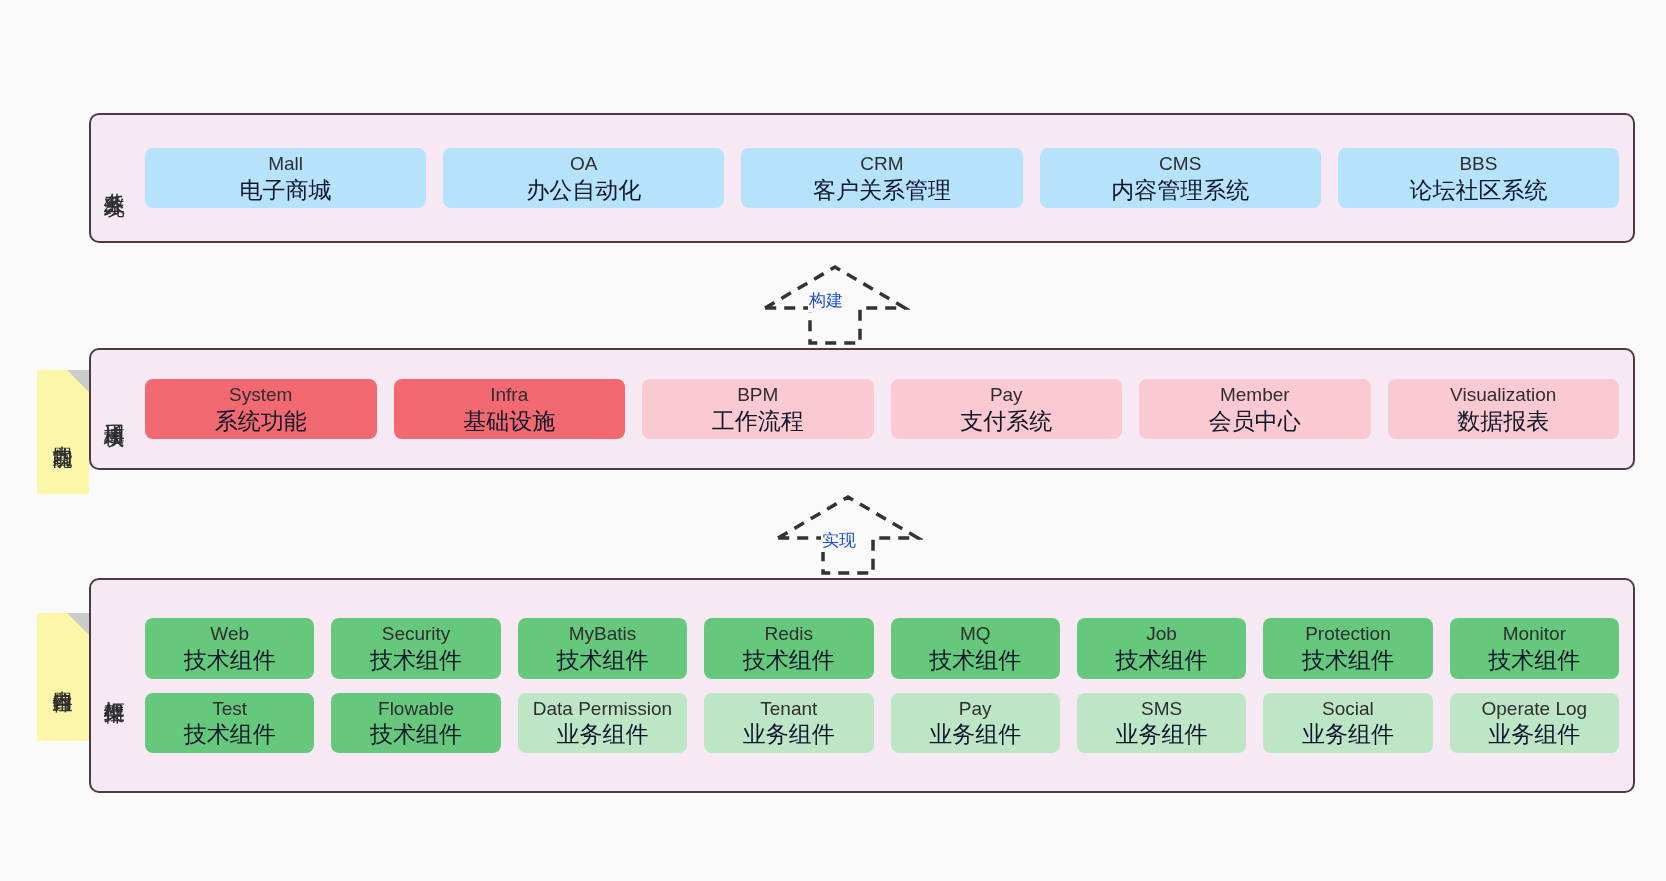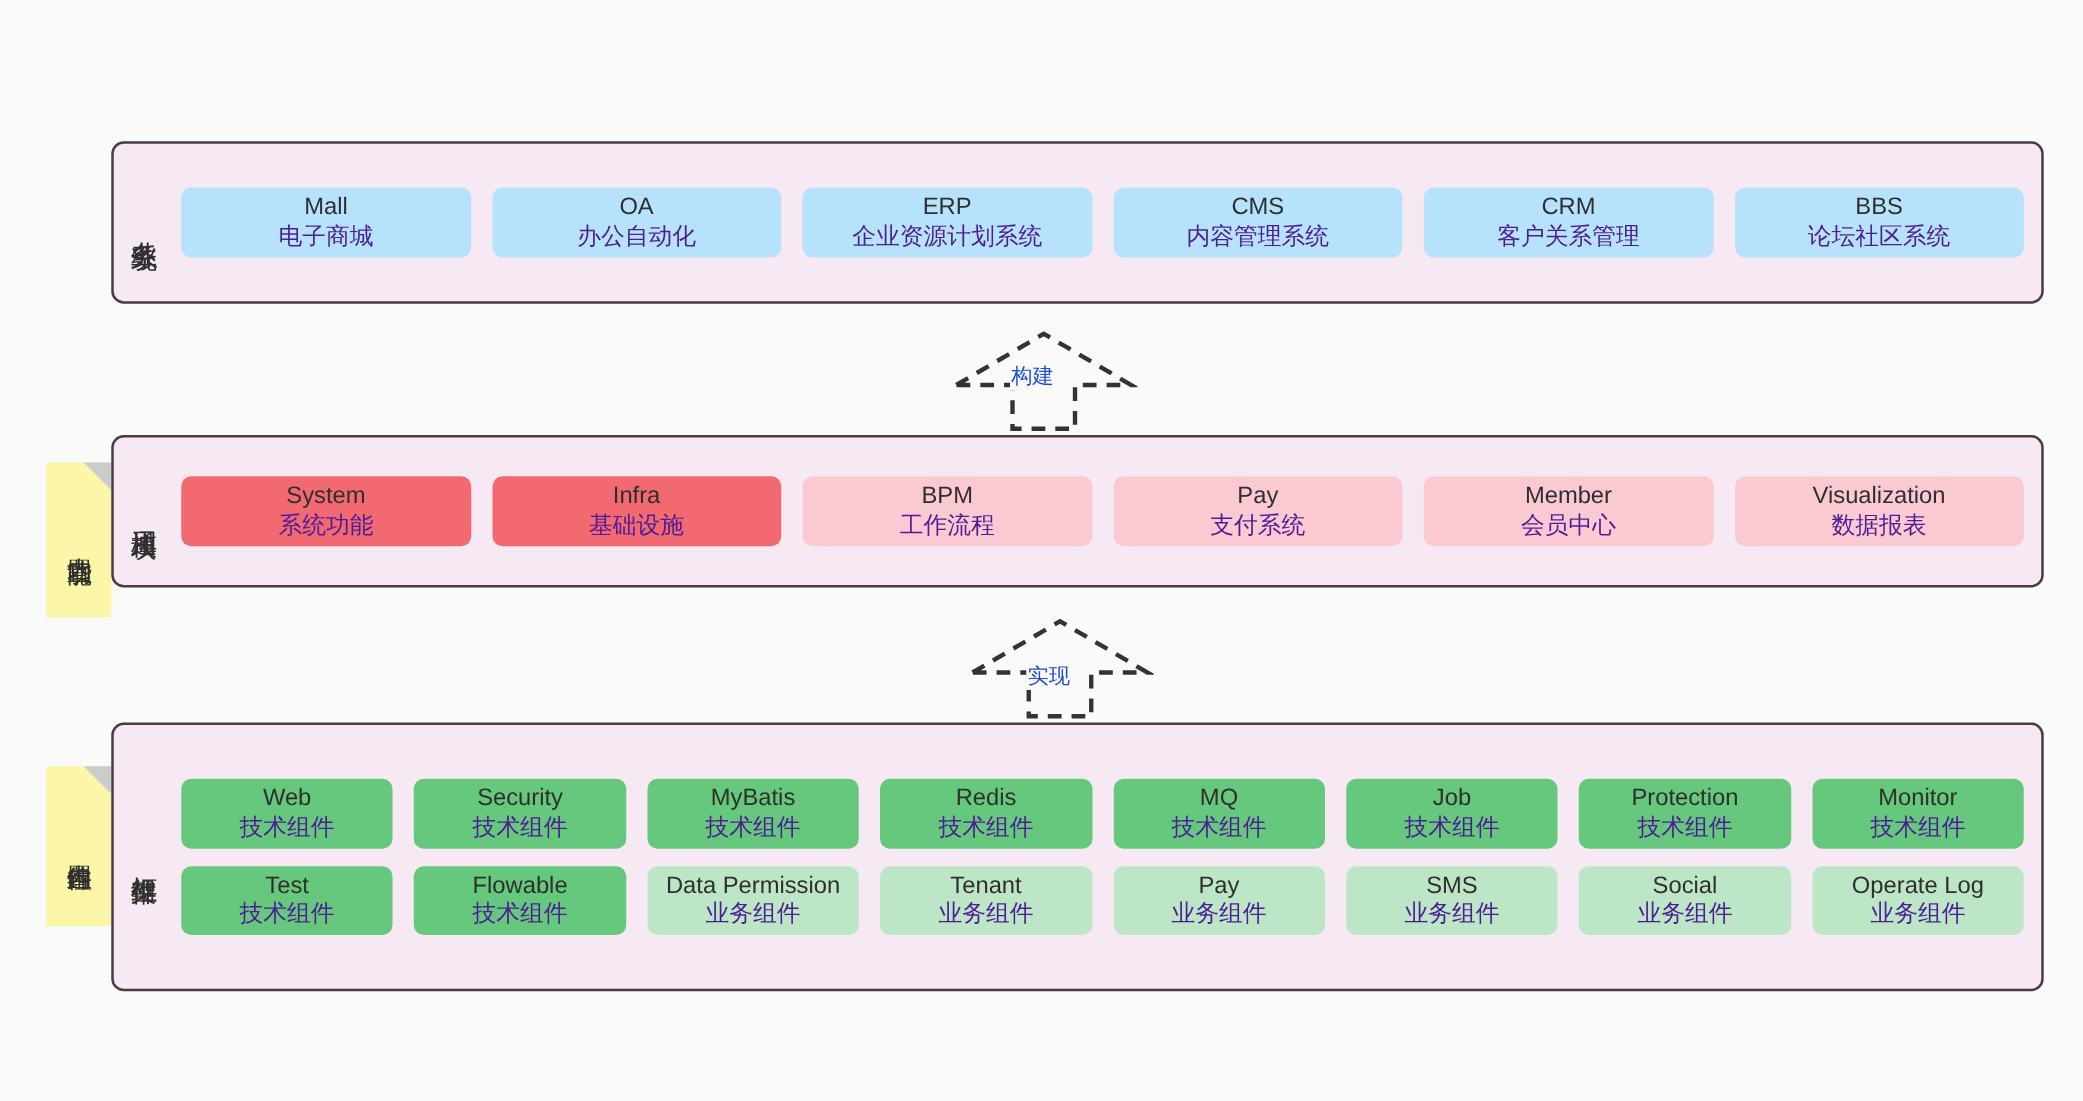--- a/index.html
+++ b/index.html
@@ -78,22 +78,22 @@
     line-height: 1.25;
     box-sizing: border-box;
     padding: 4px 6px;
   }
   .cell .en {
     font-size: 19px;
     color: #2f2f2f;
     white-space: nowrap;
   }
   .cell .cn {
-    font-size: 19px;
-    color: #4c1d95;
+    font-size: 23px;
+    color: #0f172a;
     white-space: nowrap;
   }
   .cell.wrap .en { white-space: normal; text-align: right; }
 
   
   .c-blue        { background: #b6e2fb; }
   .c-red         { background: #f26971; }
   .c-pink        { background: #fbc9d1; text-align: center; }
   .c-green       { background: #66c87c; }
   .c-lightgreen  { background: #bde6c6; }
@@ -151,30 +151,26 @@
       <div class="row">
         <div class="cell c-blue">
           <span class="en">Mall</span>
           <span class="cn">电子商城</span>
         </div>
         <div class="cell c-blue">
           <span class="en">OA</span>
           <span class="cn">办公自动化</span>
         </div>
         <div class="cell c-blue">
-          <span class="en">ERP</span>
-          <span class="cn">企业资源计划系统</span>
+          <span class="en">CRM</span>
+          <span class="cn">客户关系管理</span>
         </div>
         <div class="cell c-blue">
           <span class="en">CMS</span>
           <span class="cn">内容管理系统</span>
-        </div>
-        <div class="cell c-blue">
-          <span class="en">CRM</span>
-          <span class="cn">客户关系管理</span>
         </div>
         <div class="cell c-blue">
           <span class="en">BBS</span>
           <span class="cn">论坛社区系统</span>
         </div>
       </div>
     </div>
   </div>
 
   <div class="arrow" id="arrow-build" style="left:760px; top:262px;">

